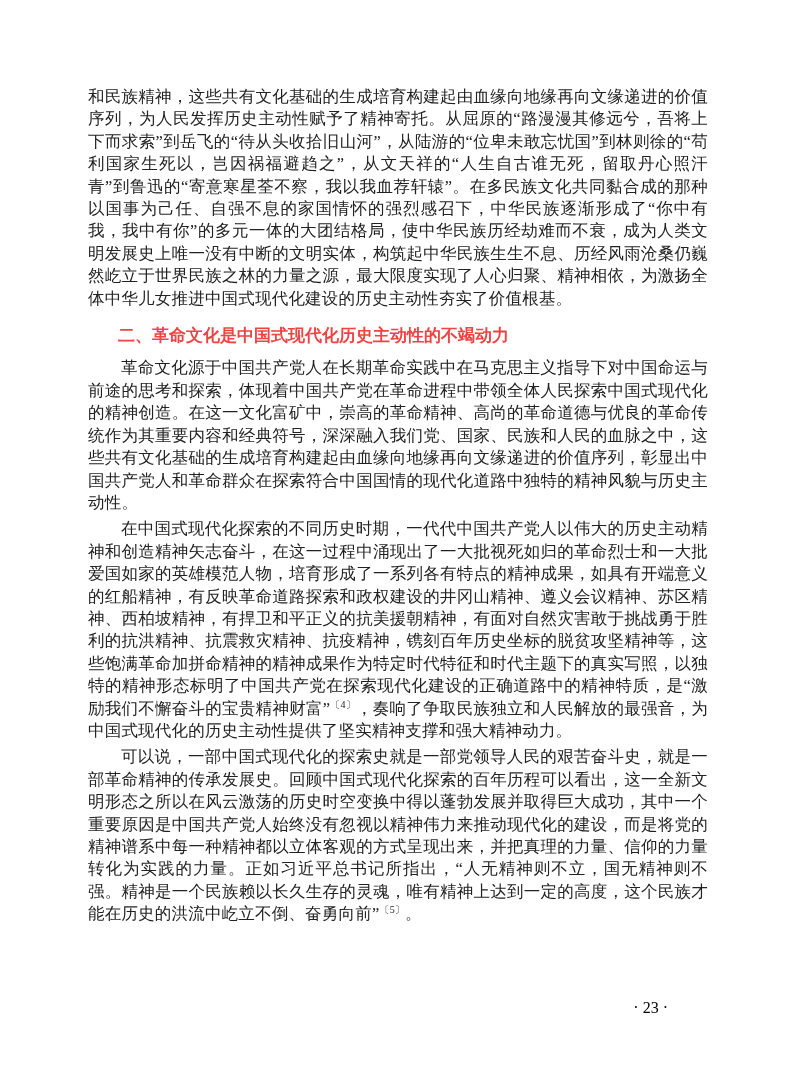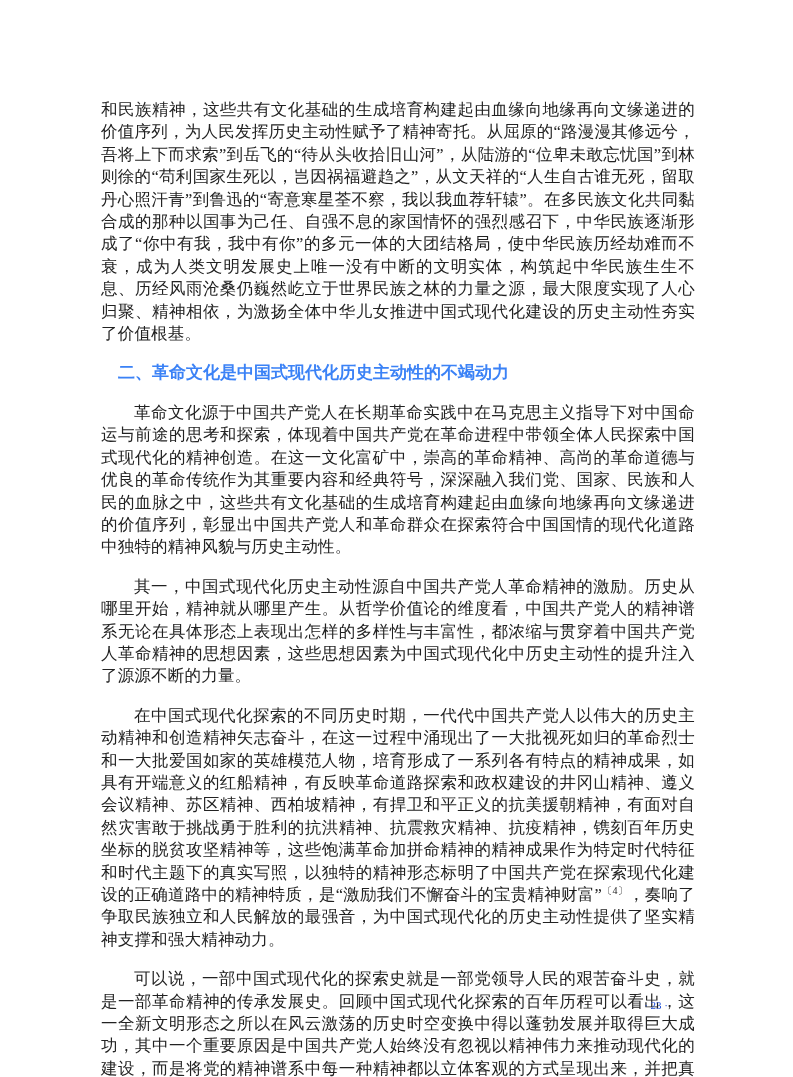--- a/index.html
+++ b/index.html
@@ -16,62 +16,61 @@
     font-family: "Liberation Serif", "DejaVu Serif", serif;
     color: #222222;
   }
   .content {
     position: absolute;
     left: 84px;
     top: 82px;
     width: 628px;
   }
   .para {
-    margin: 17px;
+    margin: 4px;
     font-size: 16.5px;
     line-height: 22.4px;
     text-align: justify;
     letter-spacing: 0.2px;
   }
   .para.indent {
     text-indent: 2em;
   }
   .section-heading {
     font-family: "Liberation Sans", "DejaVu Sans", sans-serif;
     font-weight: bold;
     font-size: 17px;
     line-height: 22.4px;
     margin: 15px 0 10px 0;
     text-indent: 2em;
-    color: #3b82f6;
+    color: #ef4444;
   }
   sup.fnote {
     font-size: 10px;
     line-height: 0;
     vertical-align: super;
   }
   .page-number {
     position: absolute;
     top: 999px;
     left: 84px;
     width: 628px;
     box-sizing: border-box;
     padding-right: 44px;
     text-align: right;
-    font-size: 11px;
-    color: #1d4ed8;
+    font-size: 16px;
+    color: #000000;
     font-family: "Liberation Serif", "DejaVu Serif", serif;
   }
 </style>
 </head>
 <body>
 
 <div class="page">
   <div class="content" id="content">
       <p class="para">和民族精神，这些共有文化基础的生成培育构建起由血缘向地缘再向文缘递进的价值序列，为人民发挥历史主动性赋予了精神寄托。从屈原的“路漫漫其修远兮，吾将上下而求索”到岳飞的“待从头收拾旧山河”，从陆游的“位卑未敢忘忧国”到林则徐的“苟利国家生死以，岂因祸福避趋之”，从文天祥的“人生自古谁无死，留取丹心照汗青”到鲁迅的“寄意寒星荃不察，我以我血荐轩辕”。在多民族文化共同黏合成的那种以国事为己任、自强不息的家国情怀的强烈感召下，中华民族逐渐形成了“你中有我，我中有你”的多元一体的大团结格局，使中华民族历经劫难而不衰，成为人类文明发展史上唯一没有中断的文明实体，构筑起中华民族生生不息、历经风雨沧桑仍巍然屹立于世界民族之林的力量之源，最大限度实现了人心归聚、精神相依，为激扬全体中华儿女推进中国式现代化建设的历史主动性夯实了价值根基。</p>
       <h2 class="section-heading">二、革命文化是中国式现代化历史主动性的不竭动力</h2>
       <p class="para indent">革命文化源于中国共产党人在长期革命实践中在马克思主义指导下对中国命运与前途的思考和探索，体现着中国共产党在革命进程中带领全体人民探索中国式现代化的精神创造。在这一文化富矿中，崇高的革命精神、高尚的革命道德与优良的革命传统作为其重要内容和经典符号，深深融入我们党、国家、民族和人民的血脉之中，这些共有文化基础的生成培育构建起由血缘向地缘再向文缘递进的价值序列，彰显出中国共产党人和革命群众在探索符合中国国情的现代化道路中独特的精神风貌与历史主动性。</p>
-      <p class="para indent">其一，中国式现代化历史主动性源自中国共产党人革命精神的激励。历史从哪里开始，精神就从哪里产生。从哲学价值论的维度看，中国共产党人的精神谱系无论在具体形态上表现出怎样的多样性与丰富性，都浓缩与贯穿着中国共产党人革命精神的思想因素，这些思想因素为中国式现代化中历史主动性的提升注入了源源不断的力量。</p>
       <p class="para indent">在中国式现代化探索的不同历史时期，一代代中国共产党人以伟大的历史主动精神和创造精神矢志奋斗，在这一过程中涌现出了一大批视死如归的革命烈士和一大批爱国如家的英雄模范人物，培育形成了一系列各有特点的精神成果，如具有开端意义的红船精神，有反映革命道路探索和政权建设的井冈山精神、遵义会议精神、苏区精神、西柏坡精神，有捍卫和平正义的抗美援朝精神，有面对自然灾害敢于挑战勇于胜利的抗洪精神、抗震救灾精神、抗疫精神，镌刻百年历史坐标的脱贫攻坚精神等，这些饱满革命加拼命精神的精神成果作为特定时代特征和时代主题下的真实写照，以独特的精神形态标明了中国共产党在探索现代化建设的正确道路中的精神特质，是“激励我们不懈奋斗的宝贵精神财富”<sup class="fnote">〔4〕</sup>，奏响了争取民族独立和人民解放的最强音，为中国式现代化的历史主动性提供了坚实精神支撑和强大精神动力。</p>
       <p class="para indent">可以说，一部中国式现代化的探索史就是一部党领导人民的艰苦奋斗史，就是一部革命精神的传承发展史。回顾中国式现代化探索的百年历程可以看出，这一全新文明形态之所以在风云激荡的历史时空变换中得以蓬勃发展并取得巨大成功，其中一个重要原因是中国共产党人始终没有忽视以精神伟力来推动现代化的建设，而是将党的精神谱系中每一种精神都以立体客观的方式呈现出来，并把真理的力量、信仰的力量转化为实践的力量。正如习近平总书记所指出，“人无精神则不立，国无精神则不强。精神是一个民族赖以长久生存的灵魂，唯有精神上达到一定的高度，这个民族才能在历史的洪流中屹立不倒、奋勇向前”<sup class="fnote">〔5〕</sup>。</p>
     </div>
   <div class="page-number">· 23 ·</div>
 </div>
 
 </body></html>

